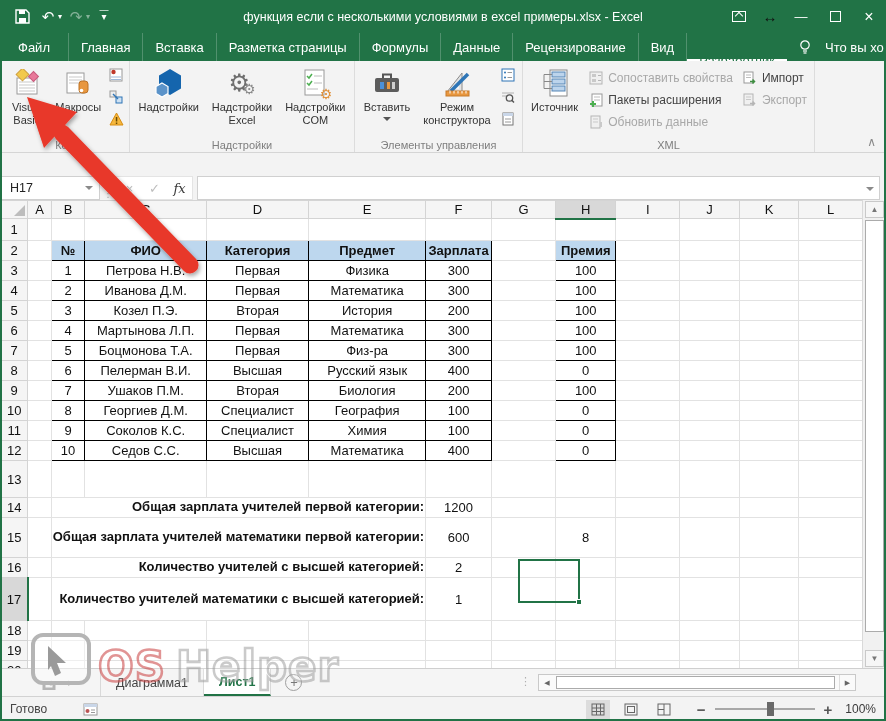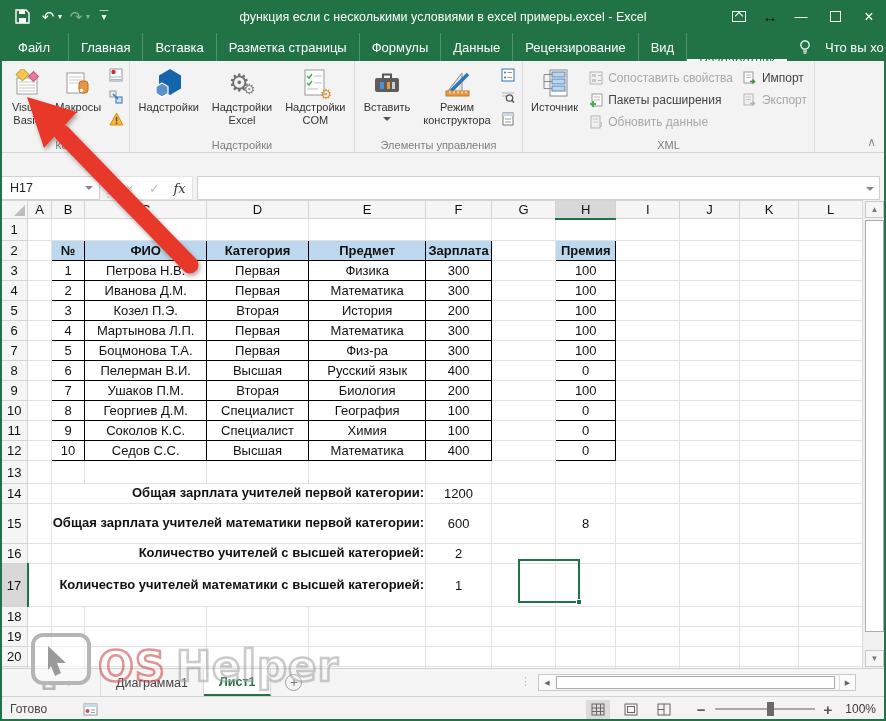--- a/index.html
+++ b/index.html
@@ -128,21 +128,21 @@
           <rect x="4" y="9" width="7" height="5" fill="#fff"></rect>
           <rect x="4" y="1" width="6" height="4" fill="#fff"></rect>
         </svg>
     </span>
     <span class="qbtn">↶</span>
       <span class="qcaret">▾</span>
     <span class="qbtn dim">↷</span>
       <span class="qcaret dim">▾</span>
     <span class="qbtn" style="font-size:10px">▾<span style="position:absolute;margin-top:-13px;font-size:9px">—</span></span>
   </div>
-  <div class="wtitle">функция если с несколькими условиями в excel примеры.excel - Excel</div>
+  <div class="wtitle">функция если с несколькими условиями в excel примеры.xlsx - Excel</div>
   <div class="wincontrols">
     <span class="wc">
         <span class="ribopt"></span>
       </span>
     <span class="wc black">↔</span>
     <span class="wc">—</span>
     <span class="wc">
         <span class="maxbox"></span>
       </span>
     <span class="wc" style="font-size:16px">×</span>
@@ -674,21 +674,21 @@
             <td class="gc k lft">Математика</td>
             <td class="gc k cen">400</td>
             <td class="gc"></td>
             <td class="gc k cen">0</td>
             <td class="gc"></td>
             <td class="gc"></td>
             <td class="gc"></td>
             <td class="gc"></td>
             <td class="gc"></td>
           </tr>
-          <tr style="height: 23px;">
+          <tr style="height: 37px;">
             <th class="hd">13</th>
             <td class="gc"></td>
             <td class="gc"></td>
             <td class="gc"></td>
             <td class="gc"></td>
             <td class="gc"></td>
             <td class="gc"></td>
             <td class="gc"></td>
             <td class="gc"></td>
             <td class="gc"></td>

